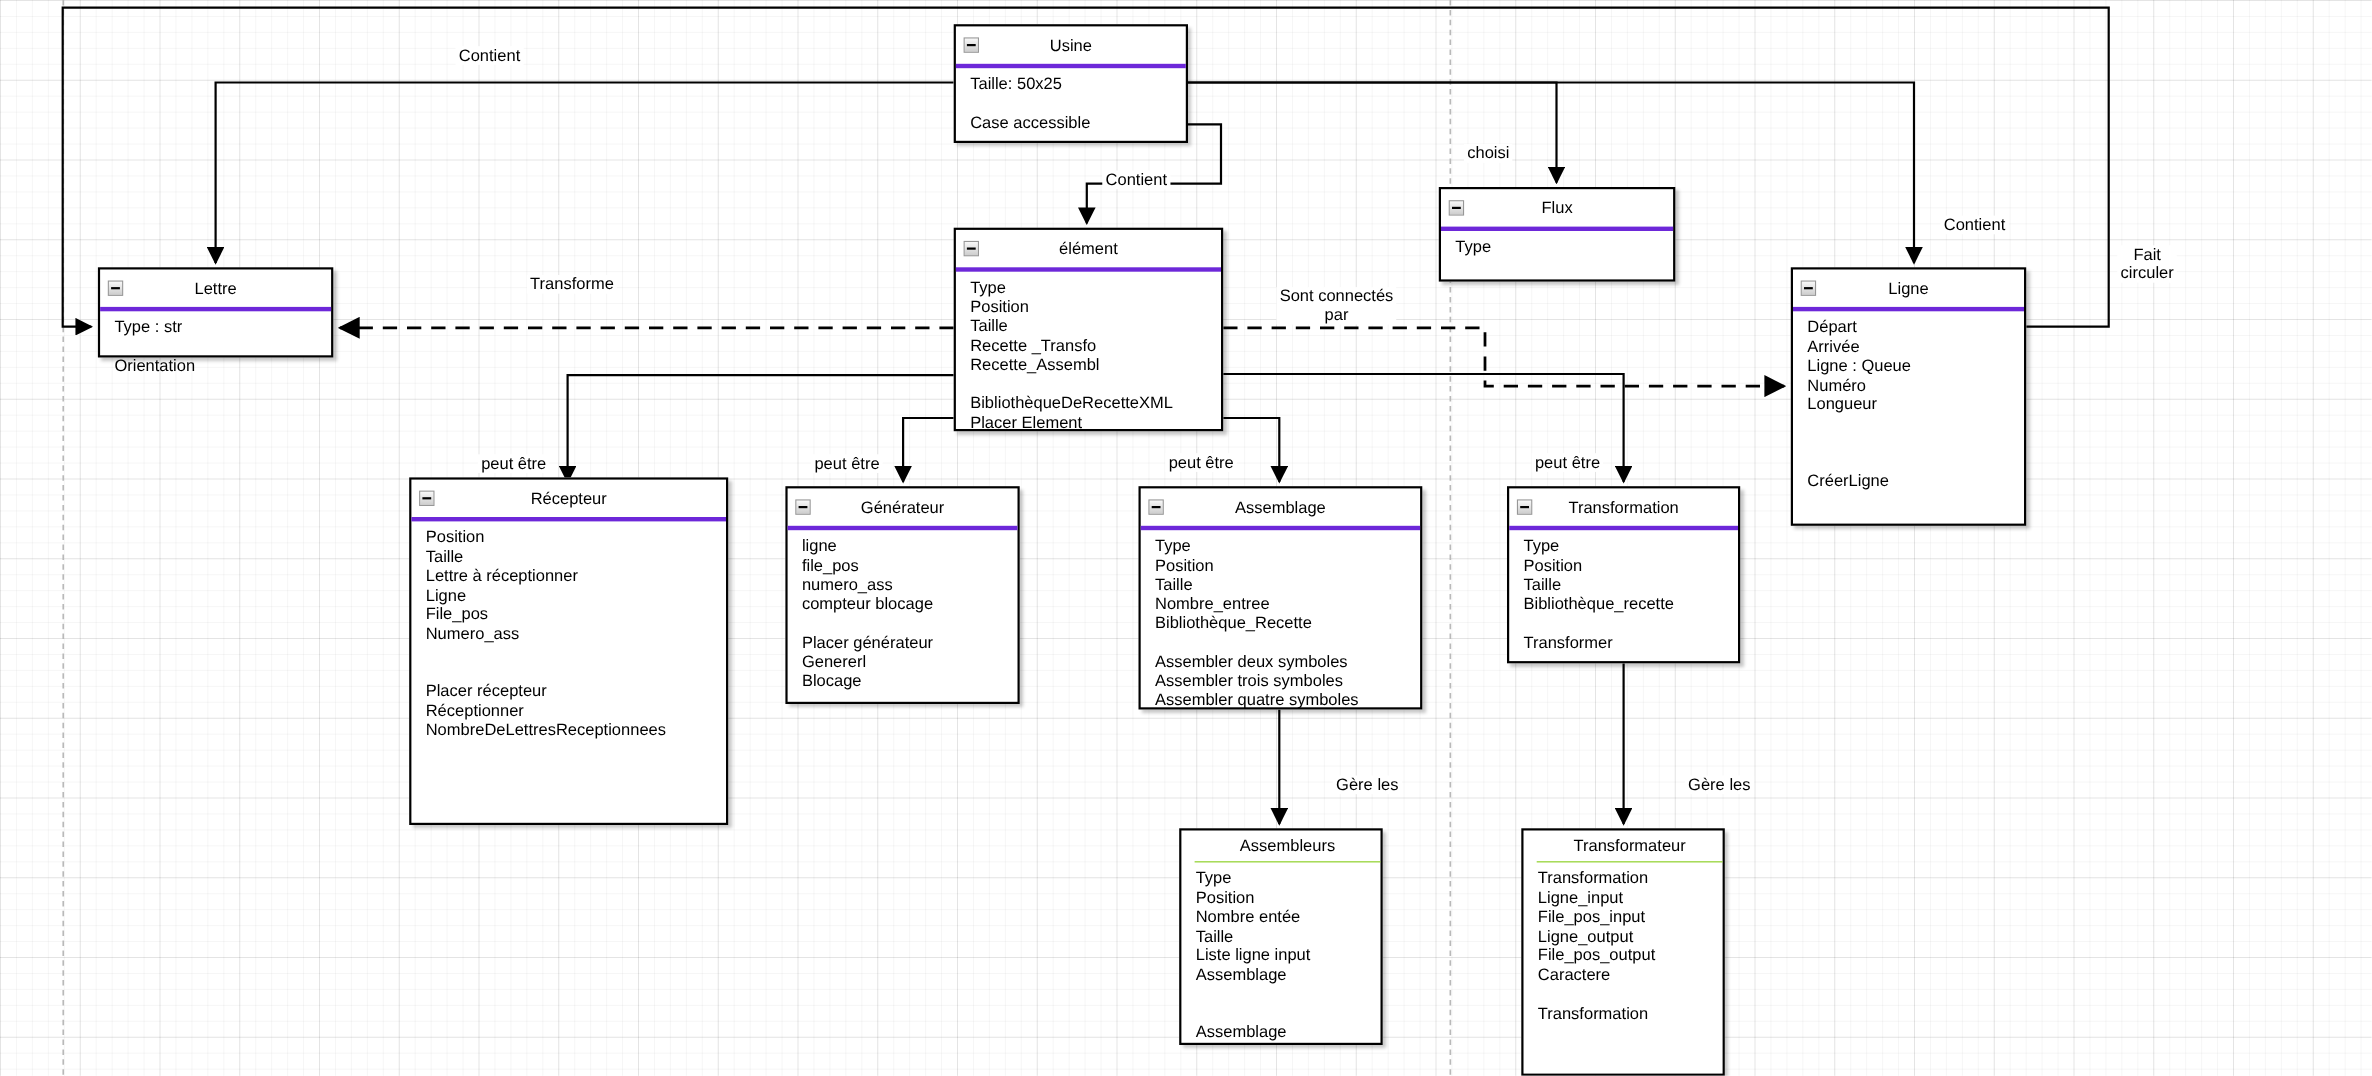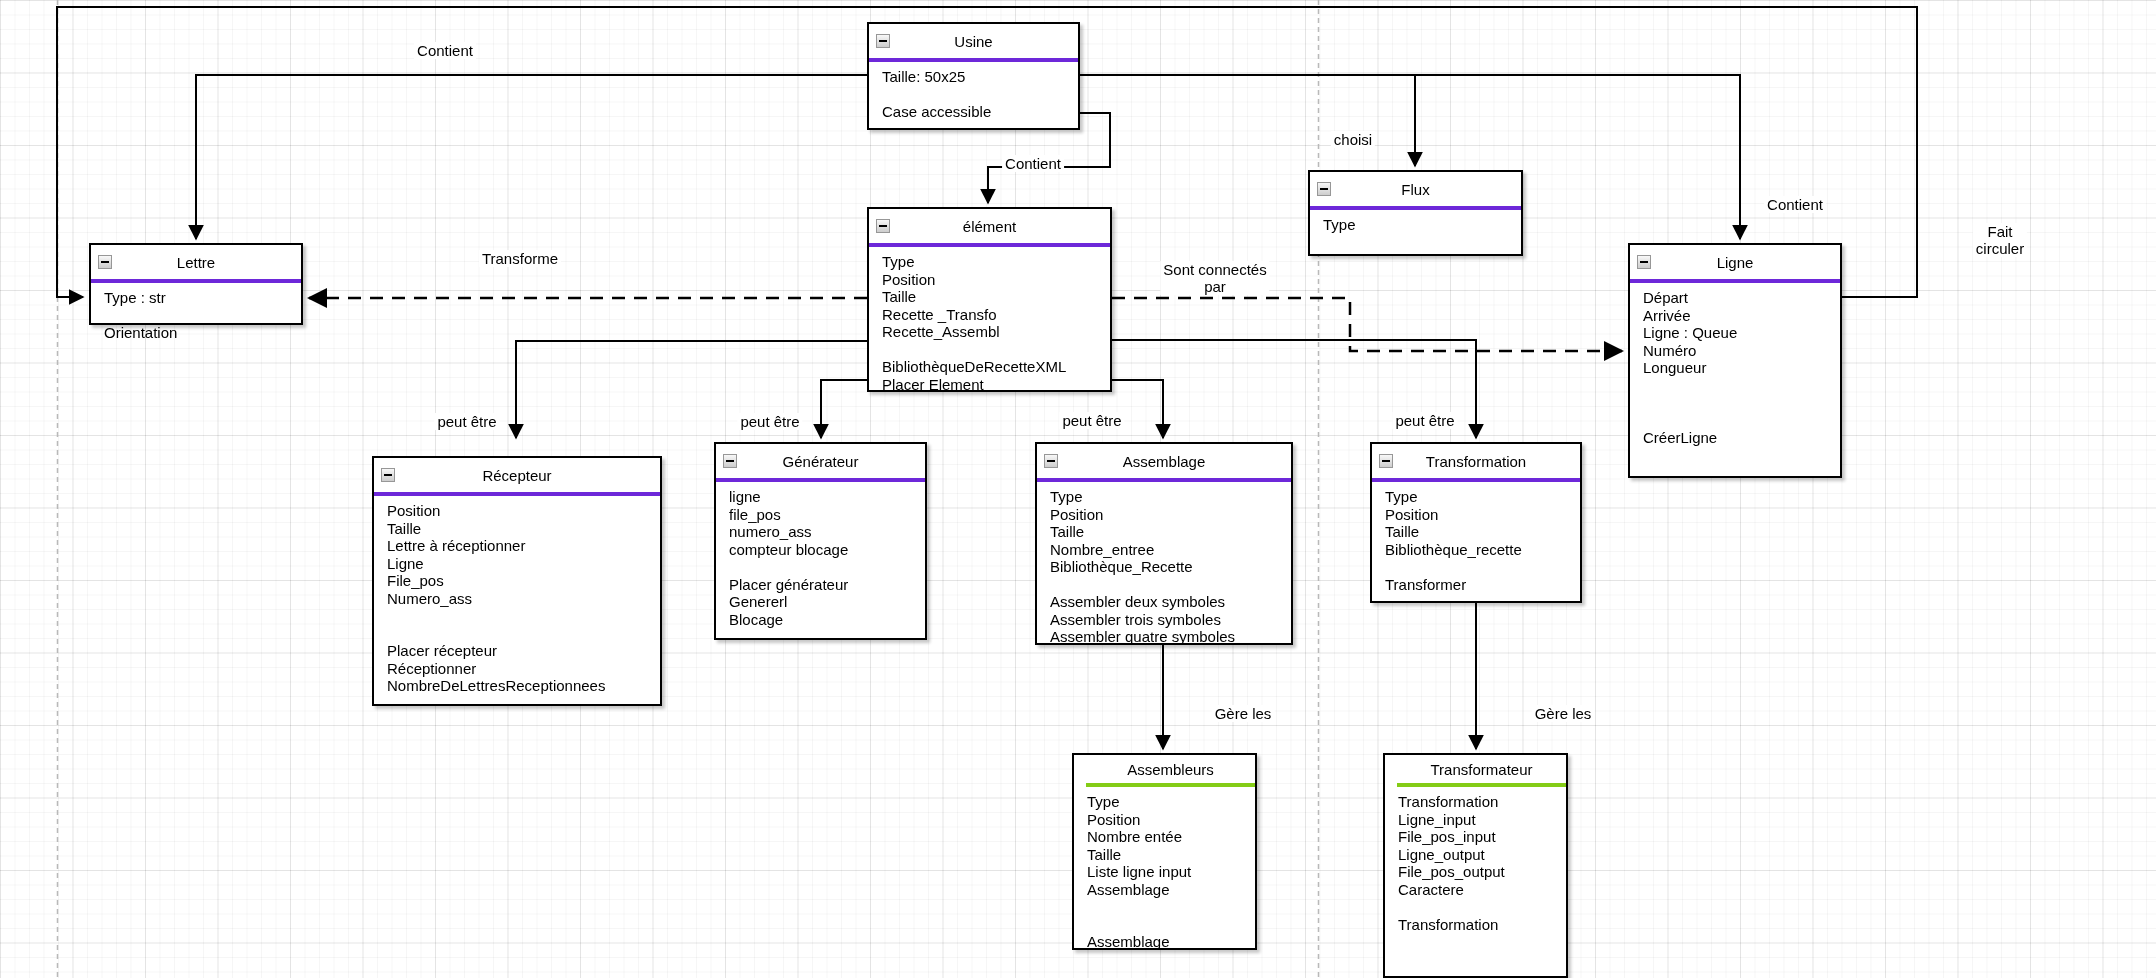--- a/index.html
+++ b/index.html
@@ -17,21 +17,21 @@
   svg.wires{position:absolute;left:0;top:0;z-index:1;}
   .uml{
     position:absolute;background:#fff;border:2px solid #000;box-sizing:border-box;
     box-shadow:3px 3px 3px rgba(0,0,0,0.22);z-index:2;
   }
   .titlebar{
     position:relative;height:34px;border-bottom:4px solid #6d28d9;
     display:flex;align-items:center;justify-content:center;
     font-size:15px;color:#000;
   }
-  .uml.plain .titlebar{height:28px;border-bottom:4px solid #84cc16;margin-left:12px;}
+  .uml.plain .titlebar{height:28px;border-bottom:1px solid #84cc16;margin-left:12px;}
   .collapse{
     position:absolute;left:7px;top:50%;transform:translateY(-50%);
     width:14px;height:14px;border:1px solid #979797;box-sizing:border-box;
     background:linear-gradient(#f8f8f8,#cdcdcd);
   }
   .collapse::after{content:"";display:block;width:8px;height:2px;background:#000;margin:5px auto 0;}
   .body{padding-top:6px;}
   .row{
     height:17.5px;line-height:17.5px;font-size:15px;color:#000;
     padding-left:13px;white-space:nowrap;overflow:visible;
@@ -135,21 +135,21 @@
       <div class="row">Ligne : Queue</div>
       <div class="row">Numéro</div>
       <div class="row">Longueur</div>
       <div class="row"></div>
       <div class="row"></div>
       <div class="row"></div>
       <div class="row">CréerLigne</div>
     </div>
   </div>
 
-  <div class="uml" style="left:372px;top:456px;width:290px;height:250px">
+  <div class="uml" style="left:372px;top:434px;width:290px;height:316px">
     <div class="titlebar">
       <span class="collapse"></span>
       <span>Récepteur</span>
     </div>
     <div class="body">
       <div class="row">Position</div>
       <div class="row">Taille</div>
       <div class="row">Lettre à réceptionner</div>
       <div class="row">Ligne</div>
       <div class="row">File_pos</div>
@@ -242,21 +242,21 @@
       <div class="row">Caractere</div>
       <div class="row"></div>
       <div class="row">Transformation</div>
     </div>
   </div>
 
   <div class="elabel" style="left:445px;top:42px">Contient</div>
   <div class="elabel" style="left:1033px;top:155px">Contient</div>
   <div class="elabel" style="left:1353px;top:131px">choisi</div>
   <div class="elabel" style="left:1795px;top:196px">Contient</div>
-  <div class="elabel" style="left:2000px;top:223px">
+  <div class="elabel" style="left:1952px;top:223px">
     <div>Fait</div>
     <div>circuler</div>
   </div>
   <div class="elabel" style="left:520px;top:250px">Transforme</div>
   <div class="elabel" style="left:1215px;top:261px">
     <div>Sont connectés</div>
     <div>par</div>
   </div>
   <div class="elabel" style="left:467px;top:413px">peut être</div>
   <div class="elabel" style="left:770px;top:413px">peut être</div>

